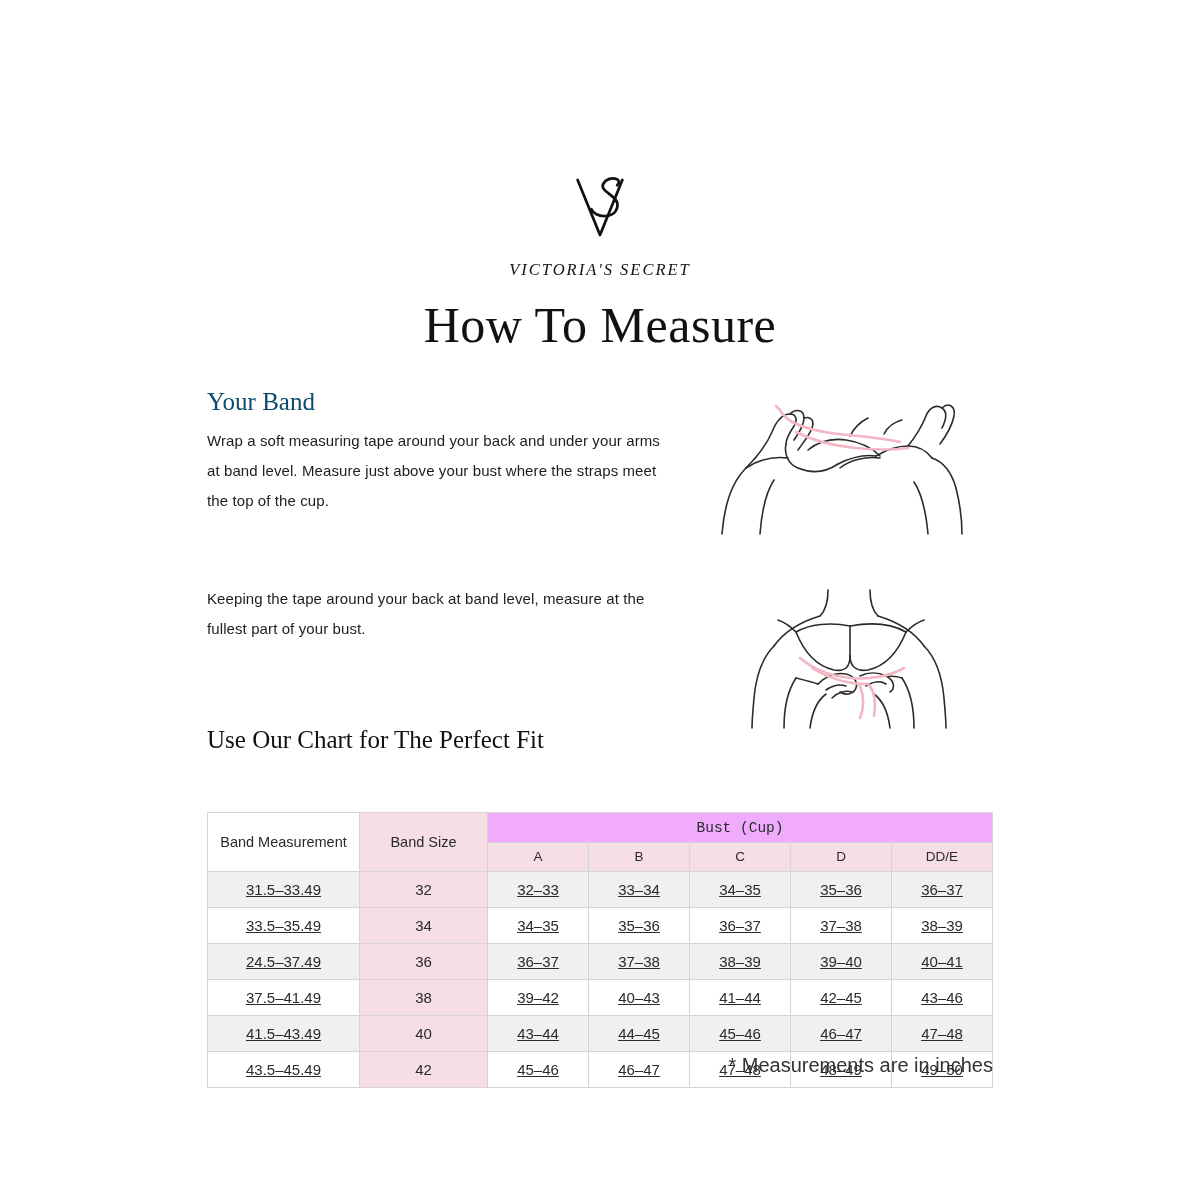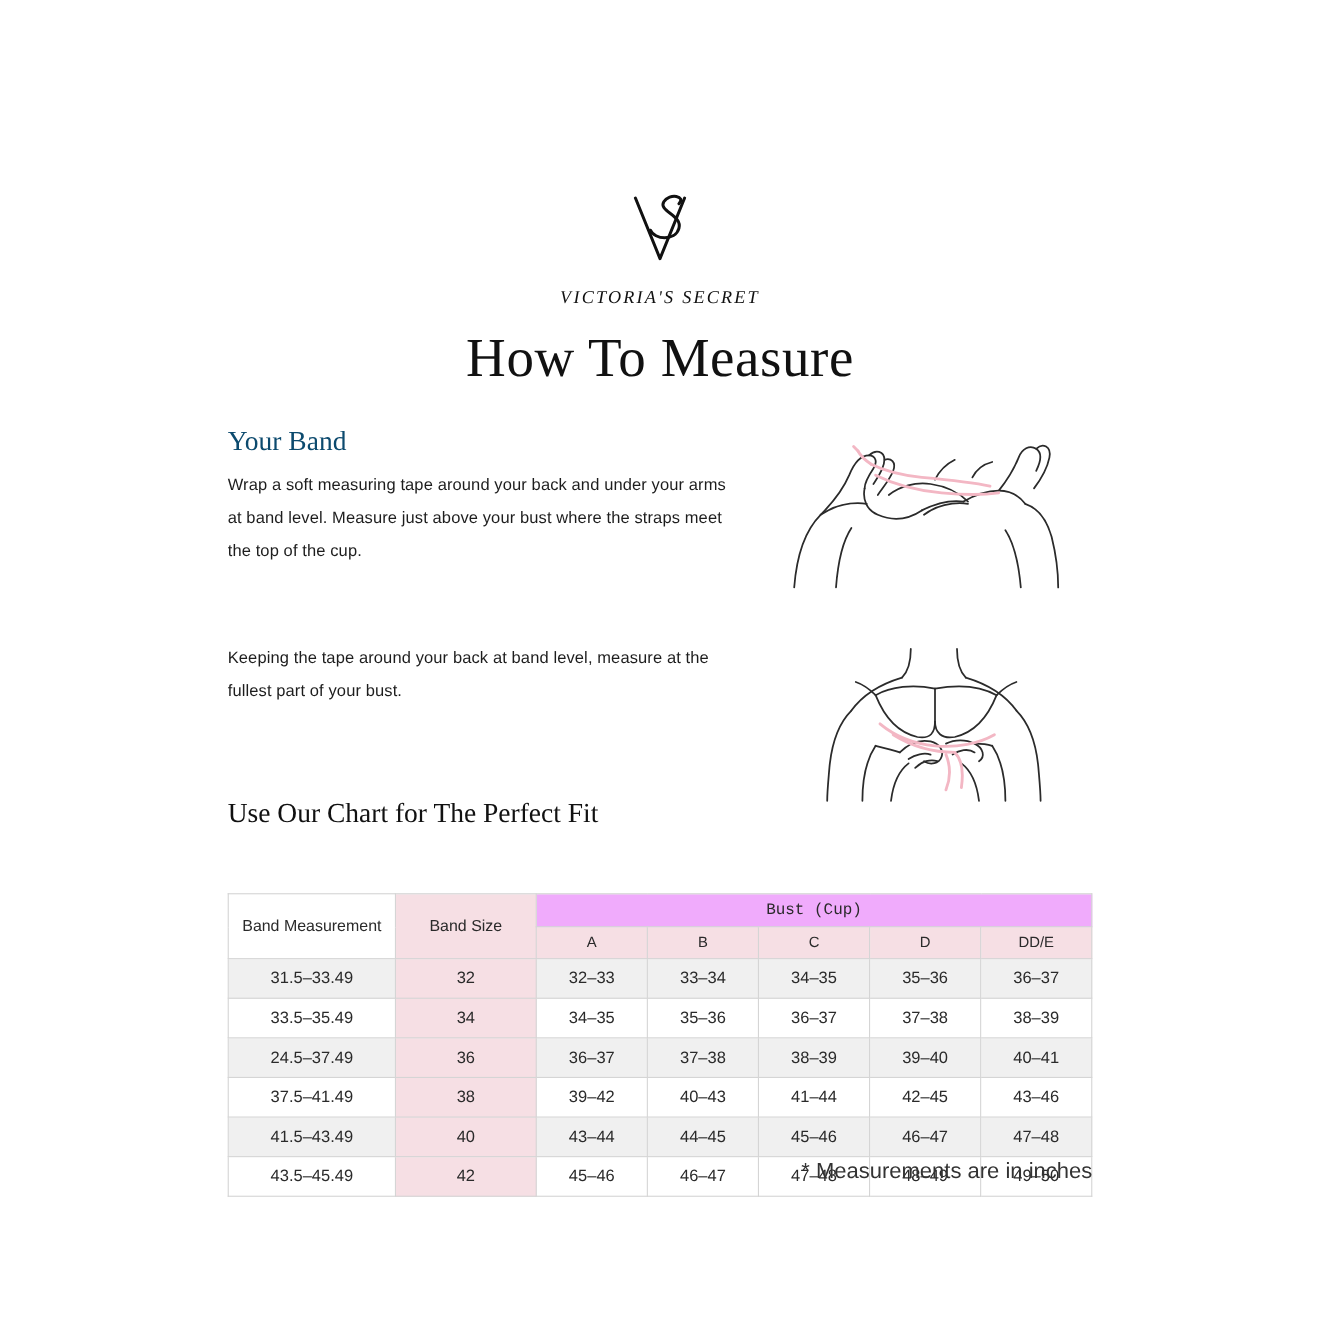--- a/index.html
+++ b/index.html
@@ -148,20 +148,21 @@
     color: #1c1c1c;
   }
   .th-size {
     background: #f6dfe4;
   }
 
   td.cell {
     font-size: 15px;
     padding: 9px 20px;
     background: #ffffff;
+    text-decoration: underline;
   }
   td.cell-band {
     font-size: 15px;
   }
   td.cell-size {
     font-weight: bold;
     background: #f6dfe4;
     font-size: 15px;
   }
   tr.alt td.cell-band,

